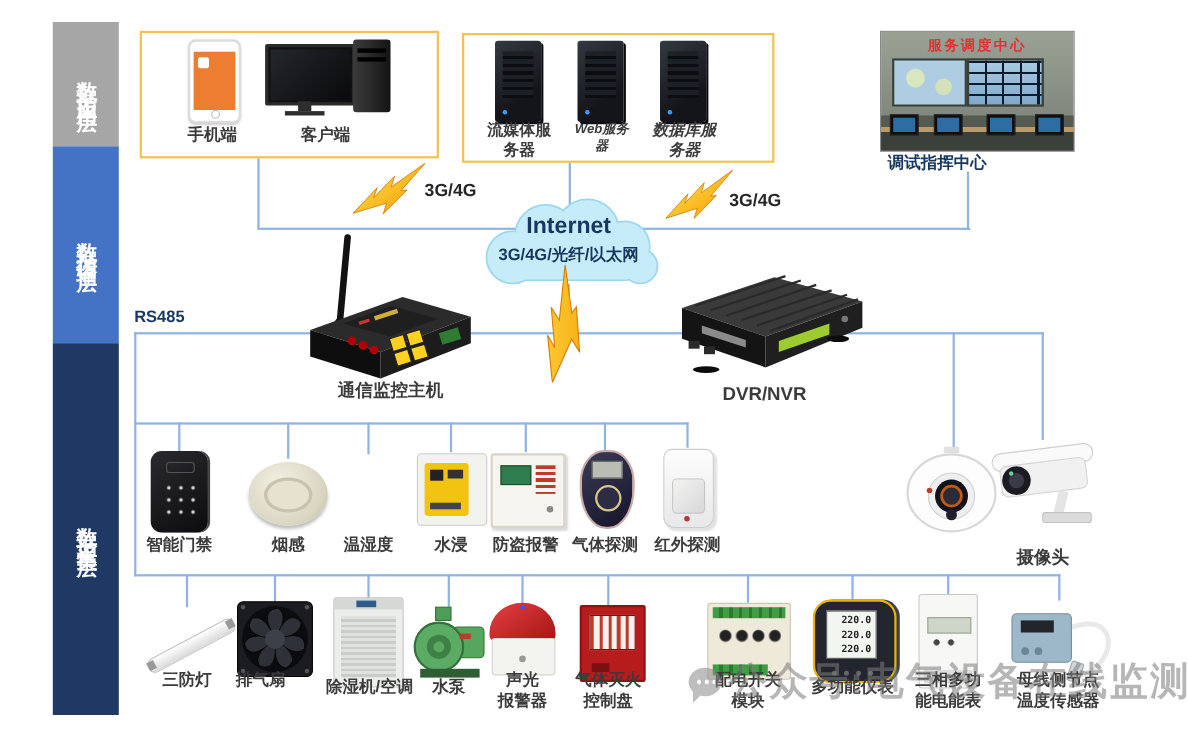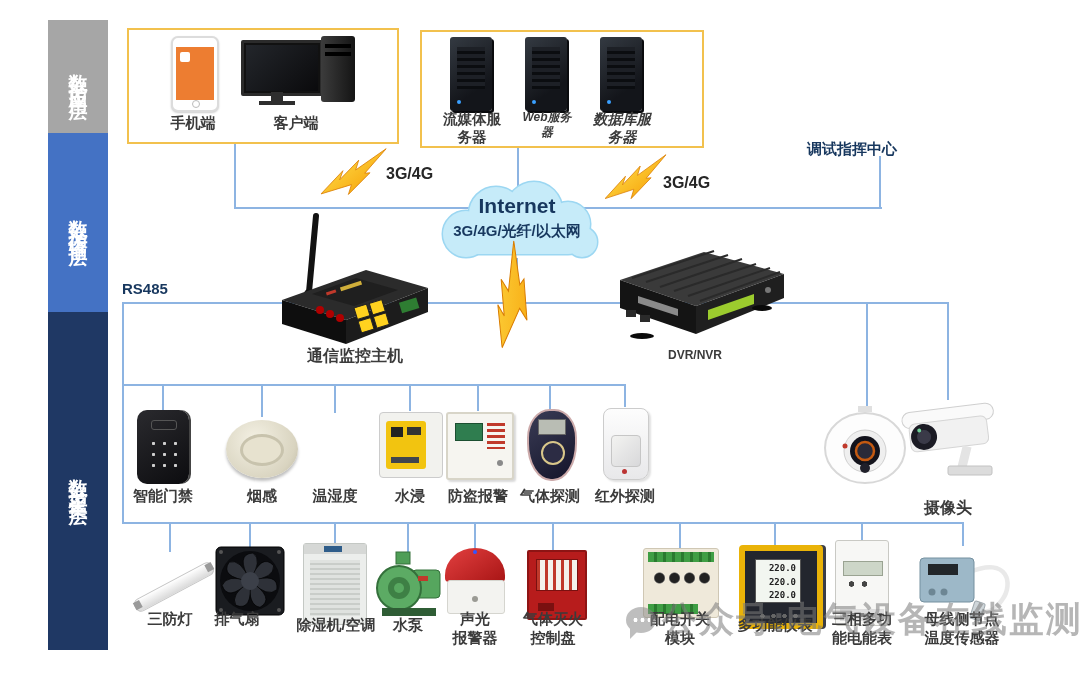--- a/index.html
+++ b/index.html
@@ -79,21 +79,21 @@
   .strobe .led{position:absolute;left:28px;top:2px;width:4px;height:4px;background:#35f;border-radius:50%;}
   .strobe .dot{position:absolute;left:27px;top:48px;width:6px;height:6px;background:#9a9a94;border-radius:50%;}
   .firep{width:56px;height:66px;background:#b71c1c;border:2px solid #8e1414;border-radius:2px;position:relative;}
   .firep .pane{position:absolute;left:7px;top:7px;right:7px;height:30px;background:#f4f2ec;border:1px solid #7a1010;
                background-image:repeating-linear-gradient(90deg,#c0392b 0 3px,transparent 3px 8px);background-size:100% 4px;background-repeat:repeat-y;background-position:0 4px;}
   .firep .sw{position:absolute;left:9px;bottom:7px;width:16px;height:8px;background:#7a1010;}
   .distm{width:74px;height:68px;background:#efe9da;border:1px solid #cfc7b4;border-radius:3px;position:relative;}
   .distm .t1{position:absolute;left:4px;right:4px;top:3px;height:10px;background:repeating-linear-gradient(90deg,#3f9e44 0 6px,#2a7a2f 6px 9px);}
   .distm .t2{position:absolute;left:4px;right:20px;bottom:3px;height:10px;background:repeating-linear-gradient(90deg,#3f9e44 0 6px,#2a7a2f 6px 9px);}
   .distm .kn{position:absolute;left:8px;top:22px;width:58px;height:14px;background-image:radial-gradient(circle,#222 4.5px,#555 5px,transparent 6px);background-size:15px 14px;}
-  .meterp{width:72px;height:72px;background:#23262e;border:6px solid #eab308;border-radius:4px;position:relative;box-shadow:3px 0 0 #3a3e48;}
+  .meterp{width:72px;height:72px;background:#23262e;border:2px solid #eab308;border-radius:16px;position:relative;box-shadow:3px 0 0 #3a3e48;}
   .meterp .scr{position:absolute;left:10px;top:8px;width:46px;height:44px;background:#f2f6f0;border:1px solid #555;
                font:bold 9px/1.5 "DejaVu Sans Mono",monospace;color:#222;text-align:right;padding:2px 4px;box-sizing:border-box;white-space:pre-line;}
   .meterp .btns{position:absolute;left:12px;bottom:4px;width:44px;height:6px;background-image:radial-gradient(circle,#666 2px,transparent 2.5px);background-size:11px 6px;}
   .dinm{width:52px;height:84px;background:#f7f7f5;border:1px solid #c9c9c4;border-radius:3px;position:relative;}
   .dinm .lcd{position:absolute;left:7px;top:20px;width:38px;height:13px;background:#cdd6c8;border:1px solid #9aa392;}
   .dinm .bt{position:absolute;left:9px;top:40px;width:26px;height:6px;background-image:radial-gradient(circle,#444 2.5px,transparent 3px);background-size:13px 6px;}
   .dinm .term{position:absolute;left:4px;right:4px;bottom:4px;height:12px;background:#ddd;background-image:radial-gradient(circle,#888 1.8px,transparent 2.3px);background-size:9px 12px;}
   .wm{position:absolute;left:626px;top:596px;z-index:9;display:flex;align-items:center;opacity:.55;}
   .wm .txt{font-size:35px;font-weight:bold;color:#7c7c7c;letter-spacing:2px;white-space:nowrap;}
   .bubble{width:30px;height:26px;background:#8a8a8a;border-radius:50%;position:relative;margin-right:6px;flex:0 0 auto;}
@@ -178,20 +178,39 @@
         <span class="led"></span>
       </div>
     <div class="lbl" style="left:11px;top:78px;width:78px;font-size:14.5px;">流媒体服
 务器</div>
     <div class="lbl" style="left:86px;top:78px;width:78px;font-size:12px;font-style:italic;">Web服务
 器</div>
     <div class="lbl" style="left:161px;top:78px;width:78px;font-size:14.5px;font-style:italic;">数据库服
 务器</div>
   </div>
 
+  <div class="ctrl">
+    <div class="banner">服务调度中心</div>
+    <div class="vwl"></div>
+    <div class="vwr"></div>
+    <div class="desk">
+      <span class="mon" style="left:8px;">
+          <i></i>
+        </span>
+      <span class="mon" style="left:48px;">
+          <i></i>
+        </span>
+      <span class="mon" style="left:96px;">
+          <i></i>
+        </span>
+      <span class="mon" style="left:140px;">
+          <i></i>
+        </span>
+    </div>
+  </div>
   <div class="lbl navy" style="left:796px;top:140px;width:112px;">调试指挥中心</div>
 
   <svg class="abs" style="left:318px;top:152px;width:74px;height:50px;transform:rotate(-13deg);z-index:3;" viewBox="0 0 100 56">
     <defs>
         <linearGradient id="g1" x1="0" y1="0" x2="1" y2="1">
           <stop offset="0" stop-color="#ffe14d"></stop>
           <stop offset="1" stop-color="#f59a00"></stop>
         </linearGradient>
       </defs>
     <polygon points="0,40 36,16 29,27 60,7 53,19 100,0 64,26 71,27 36,49 43,37" fill="url(#g1)" stroke="#d97c00" stroke-width="1"></polygon>
@@ -281,21 +300,21 @@
       <polygon points="84,60 172,28 172,52 84,88" fill="#1f1f1f"></polygon>
       <polygon points="26,50 66,63 66,70 26,57" fill="#8a8a8a"></polygon>
       <polygon points="96,64 142,48 142,58 96,74" fill="#9ccc2e"></polygon>
       <rect x="14" y="64" width="10" height="7" fill="#2a2a2a"></rect>
         <rect x="28" y="69" width="10" height="7" fill="#2a2a2a"></rect>
       <circle cx="156" cy="44" r="3" fill="#777"></circle>
       <ellipse cx="30" cy="90" rx="12" ry="3" fill="#0a0a0a"></ellipse>
         <ellipse cx="150" cy="62" rx="10" ry="3" fill="#0a0a0a"></ellipse>
     </svg>
   </div>
-  <div class="lbl" style="left:640px;top:348px;width:110px;font-size:12px;">DVR/NVR</div>
+  <div class="lbl" style="left:640px;top:348px;width:110px;font-size:17px;">DVR/NVR</div>
 
   <div class="dev" style="left:137px;top:410px;">
     <div class="access">
         <span class="spk"></span>
         <span class="keys"></span>
       </div>
   </div>
   <div class="dev" style="left:226px;top:420px;">
     <div class="smoke">
         <span class="ring"></span>

